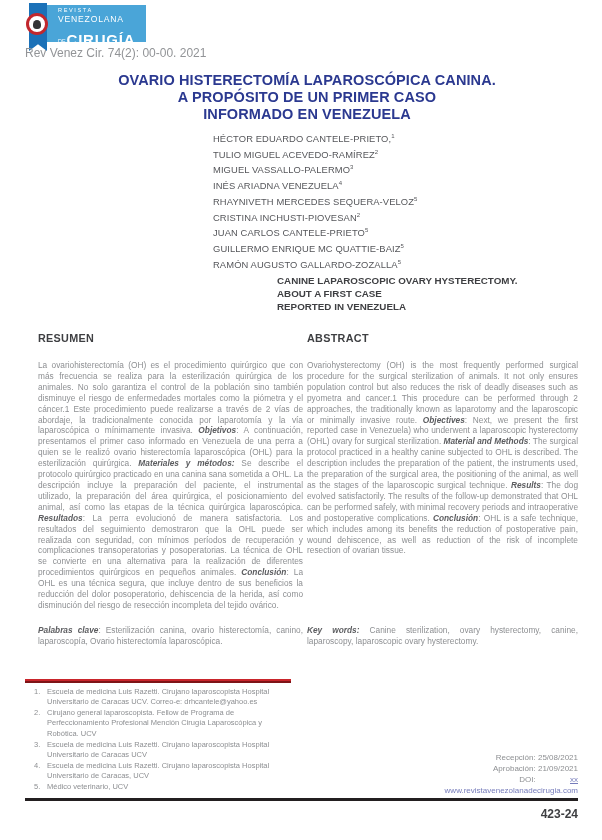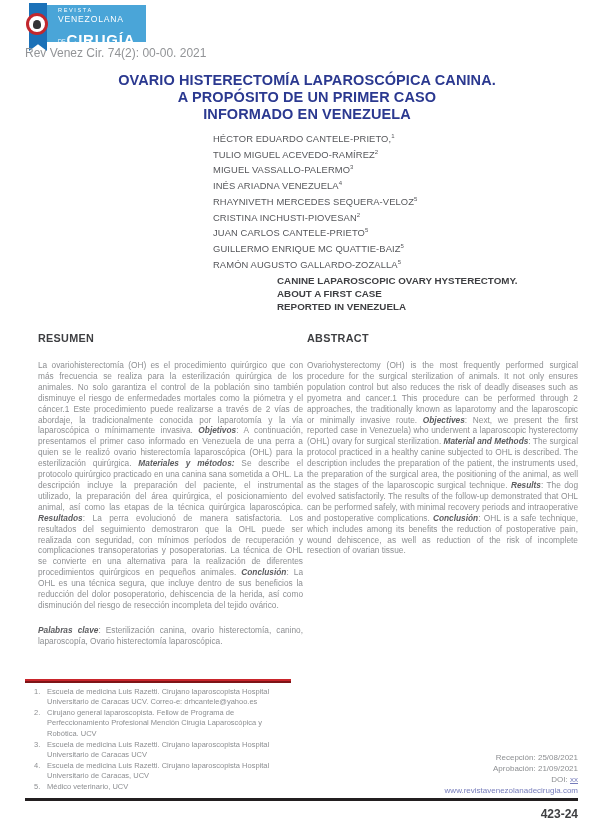--- a/index.html
+++ b/index.html
@@ -40,21 +40,21 @@
   .keywords{position:absolute;left:0;right:0;top:293px;}
   
   .footnotes{position:absolute;left:25px;top:679px;width:266px;}
   .rule-red{height:3.6px;background:linear-gradient(#C9252B 58%,#7E1417 58%);margin-bottom:4px;}
   .fn{display:flex;font-size:7.5px;line-height:10.6px;color:#8D8F92;}
   .fn-num{width:13px;flex:0 0 13px;margin-left:9px;}
   .fn-text{flex:1;}
   
   .meta-right{position:absolute;right:24px;top:752px;text-align:right;font-size:8px;line-height:11px;color:#8D8F92;}
   .meta-right a{color:#767CBB;text-decoration:none;cursor:pointer;}
-  .doi-link{text-decoration:underline !important;}
+  .doi-link{text-decoration:underline !important;margin-left:32px;}
   .website{display:block;color:#767CBB;}
   .bottom-rule{position:absolute;left:25px;right:24px;top:798px;height:3.4px;background:#231F20;}
   .pageno{position:absolute;right:24px;top:807px;font-size:12px;font-weight:bold;color:#3E3F42;}
 </style>
 </head>
 <body>
 
 <div class="page">
 
   <div class="logo-wrap">
@@ -97,20 +97,21 @@
 
   <section class="col col-left">
     <h2>RESUMEN</h2>
     <p class="body para"><span>La ovariohisterectomía (OH) es el procedimiento quirúrgico que con más frecuencia se realiza para la esterilización quirúrgica de los animales. No solo garantiza el control de la población sino también disminuye el riesgo de enfermedades mortales como la piómetra y el cáncer.1 Este procedimiento puede realizarse a través de 2 vías de abordaje, la tradicionalmente conocida por laparotomía y la vía laparoscópica o mínimamente invasiva. </span><strong>Objetivos</strong><span>: A continuación, presentamos el primer caso informado en Venezuela de una perra a quien se le realizó ovario histerectomía laparoscópica (OHL) para la esterilización quirúrgica. </span><strong>Materiales y métodos:</strong><span> Se describe el protocolo quirúrgico practicado en una canina sana sometida a OHL. La descripción incluye la preparación del paciente, el instrumental utilizado, la preparación del área quirúrgica, el posicionamiento del animal, así como las etapas de la técnica quirúrgica laparoscópica. </span><strong>Resultados</strong><span>: La perra evolucionó de manera satisfactoria. Los resultados del seguimiento demostraron que la OHL puede ser realizada con seguridad, con mínimos períodos de recuperación y complicaciones transoperatorias y posoperatorias. La técnica de OHL se convierte en una alternativa para la realización de diferentes procedimientos quirúrgicos en pequeños animales. </span><strong>Conclusión</strong><span>: La OHL es una técnica segura, que incluye dentro de sus beneficios la reducción del dolor posoperatorio, dehiscencia de la herida, así como disminución del riesgo de resección incompleta del tejido ovárico.</span></p>
     <p class="body keywords"><strong>Palabras clave</strong><span>: Esterilización canina, ovario histerectomía, canino, laparoscopía, Ovario histerectomía laparoscópica.</span></p>
   </section>
 
   <section class="col col-right">
     <h2>ABSTRACT</h2>
     <p class="body para"><span>Ovariohysterectomy (OH) is the most frequently performed surgical procedure for the surgical sterilization of animals. It not only ensures population control but also reduces the risk of deadly diseases such as pyometra and cancer.1 This procedure can be performed through 2 approaches, the traditionally known as laparotomy and the laparoscopic or minimally invasive route. </span><strong>Objectives</strong><span>: Next, we present the first reported case in Venezuela) who underwent a laparoscopic hysterectomy (OHL) ovary for surgical sterilization. </span><strong>Material and Methods</strong><span>: The surgical protocol practiced in a healthy canine subjected to OHL is described. The description includes the preparation of the patient, the instruments used, the preparation of the surgical area, the positioning of the animal, as well as the stages of the laparoscopic surgical technique. </span><strong>Results</strong><span>: The dog evolved satisfactorily. The results of the follow-up demonstrated that OHL can be performed safely, with minimal recovery periods and intraoperative and postoperative complications. </span><strong>Conclusión</strong><span>: OHL is a safe technique, which includes among its benefits the reduction of postoperative pain, wound dehiscence, as well as reduction of the risk of incomplete resection of ovarian tissue.</span></p>
+    <p class="body keywords"><strong>Key words:</strong><span> Canine sterilization, ovary hysterectomy, canine, laparoscopy, laparoscopic ovary hysterectomy.</span></p>
   </section>
 
   <div class="footnotes">
     <div class="rule-red"></div>
     <div class="fn">
         <span class="fn-num">1.</span>
         <span class="fn-text">Escuela de medicina Luis Razetti. Cirujano laparoscopista Hospital Universitario de Caracas UCV. Correo-e: drhcantele@yahoo.es</span>
       </div>
     <div class="fn">
         <span class="fn-num">2.</span>

